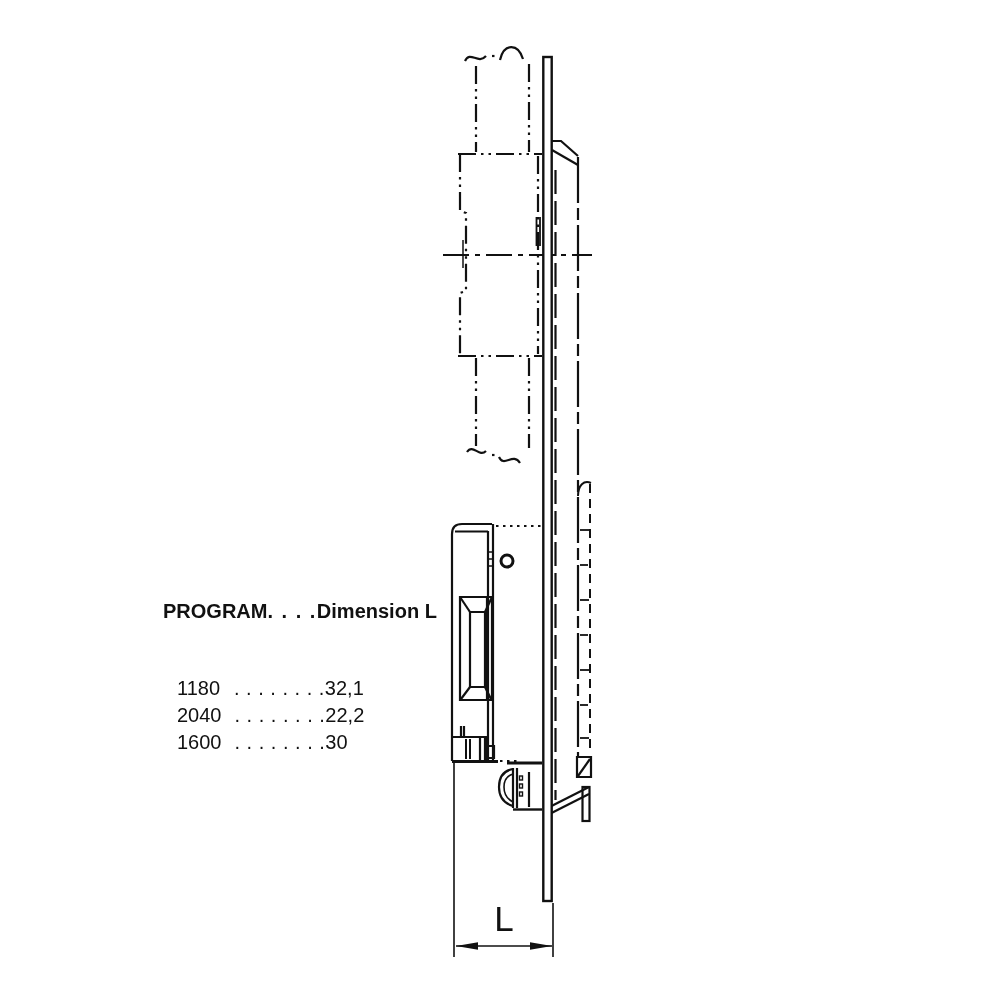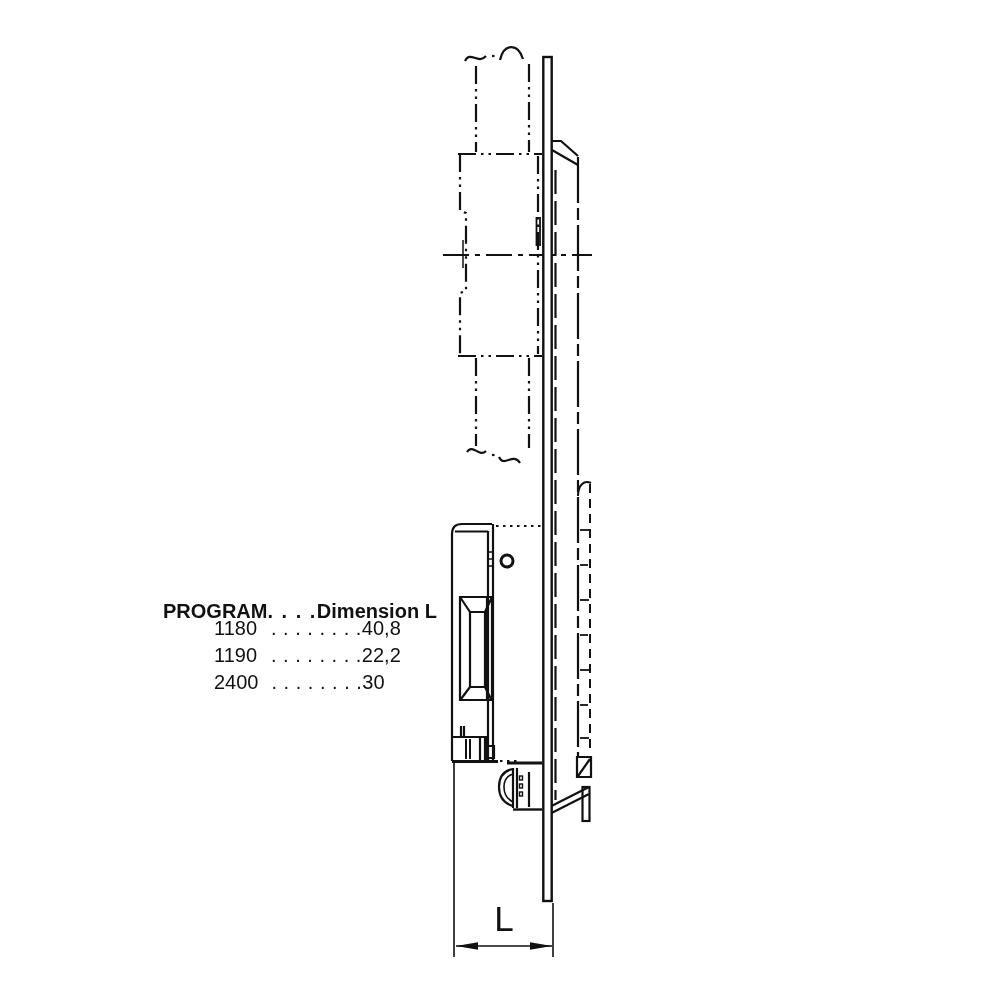--- a/index.html
+++ b/index.html
@@ -6,21 +6,21 @@
   #canvas{
     position:relative;width:1000px;height:1000px;background:#ffffff;
     font-family:"Liberation Sans","DejaVu Sans",sans-serif;color:#111;
     overflow:hidden;
   }
   #drawing{position:absolute;left:0;top:0;}
   .abs{position:absolute;}
   .trow{display:flex;align-items:baseline;white-space:pre;}
   #prog-header{left:163px;top:600px;font-size:20px;font-weight:bold;}
   #prog-header .leader{letter-spacing:1.5px;}
-  #prog-rows{left:177px;top:615px;font-size:20px;margin-left:37px;}
+  #prog-rows{left:177px;top:675px;font-size:20px;}
   #prog-rows .trow{height:27px;line-height:27px;}
   .prog{display:inline-block;min-width:44px;}
   .gap{display:inline-block;width:13px;}
   .leader{letter-spacing:.5px;}
   #dim-label{left:488px;top:901px;width:32px;text-align:center;font-size:35px;line-height:35px;}
 </style>
 </head>
 <body>
 
 <div id="canvas">
@@ -148,23 +148,23 @@
   </svg>
 
   <div id="dim-label" class="abs">L</div>
 
   <div id="prog-header" class="abs trow">
     <span>PROGRAM</span><span class="leader">. . . .</span><span>Dimension L</span>
   </div>
 
   <div id="prog-rows" class="abs">
     <div class="trow">
-      <span class="prog">1180</span><span class="gap"></span><span class="leader">. . . . . . . .</span><span>40,8</span>
+      <span class="prog">1180</span><span class="gap"></span><span class="leader">. . . . . . . .</span><span>32,1</span>
     </div>
     <div class="trow">
-      <span class="prog">1190</span><span class="gap"></span><span class="leader">. . . . . . . .</span><span>22,2</span>
+      <span class="prog">2040</span><span class="gap"></span><span class="leader">. . . . . . . .</span><span>22,2</span>
     </div>
     <div class="trow">
-      <span class="prog">2400</span><span class="gap"></span><span class="leader">. . . . . . . .</span><span>30</span>
+      <span class="prog">1600</span><span class="gap"></span><span class="leader">. . . . . . . .</span><span>30</span>
     </div>
   </div>
 
 </div>
 
 </body></html>

